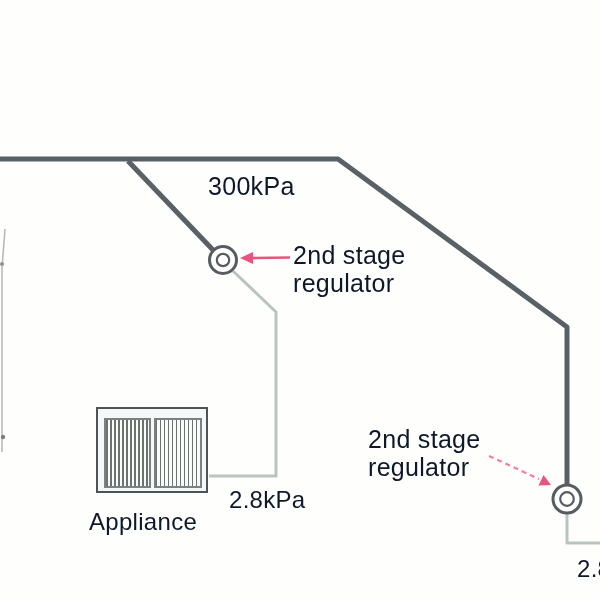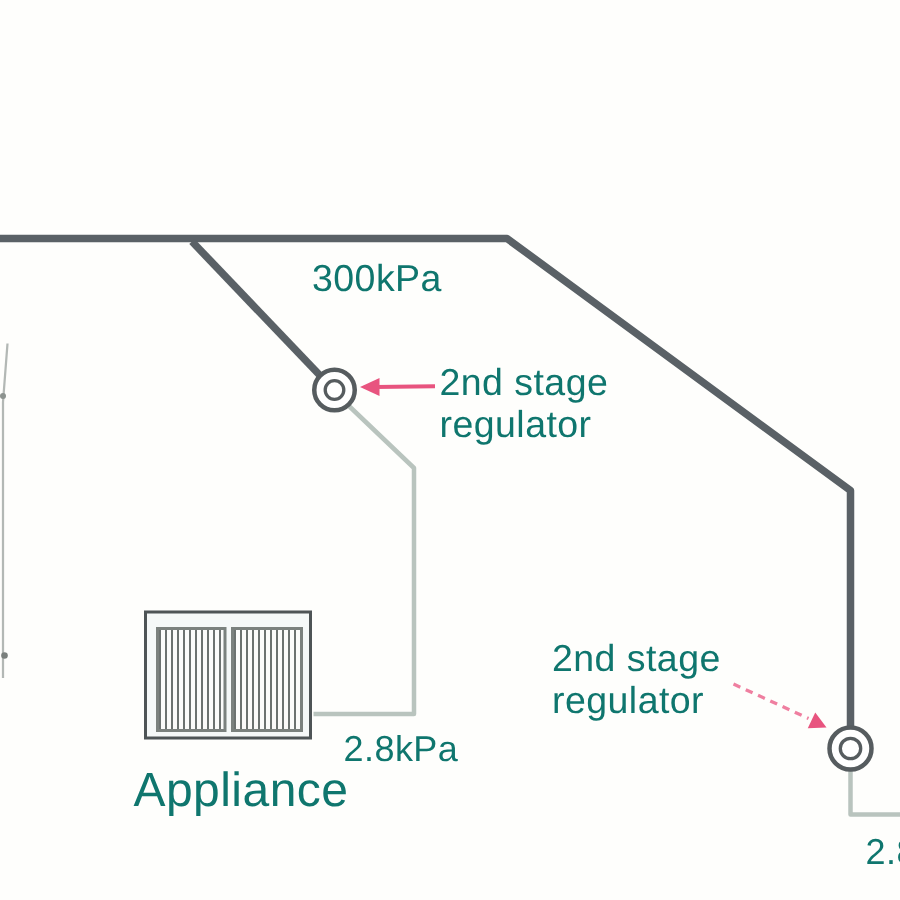--- a/index.html
+++ b/index.html
@@ -22,21 +22,21 @@
   }
   svg.layer {
     position: absolute;
     left: 0;
     top: 0;
     width: 600px;
     height: 600px;
   }
   .lbl {
     position: absolute;
-    color: #0f766e;
+    color: #0f172a;
     letter-spacing: 0.3px;
   }
   .lbl-300 {
     left: 208px;
     top: 172px;
     font-size: 25px;
   }
   .lbl-reg1 {
     left: 293px;
     top: 241px;
@@ -52,21 +52,21 @@
     line-height: 28px;
   }
   .lbl-28a {
     left: 229px;
     top: 486px;
     font-size: 24px;
   }
   .lbl-appliance {
     left: 89px;
     top: 508px;
-    font-size: 32px;
+    font-size: 24px;
   }
   .lbl-28b {
     left: 577px;
     top: 555px;
     font-size: 24px;
     white-space: nowrap;
   }
   
   .appliance-box {
     position: absolute;

